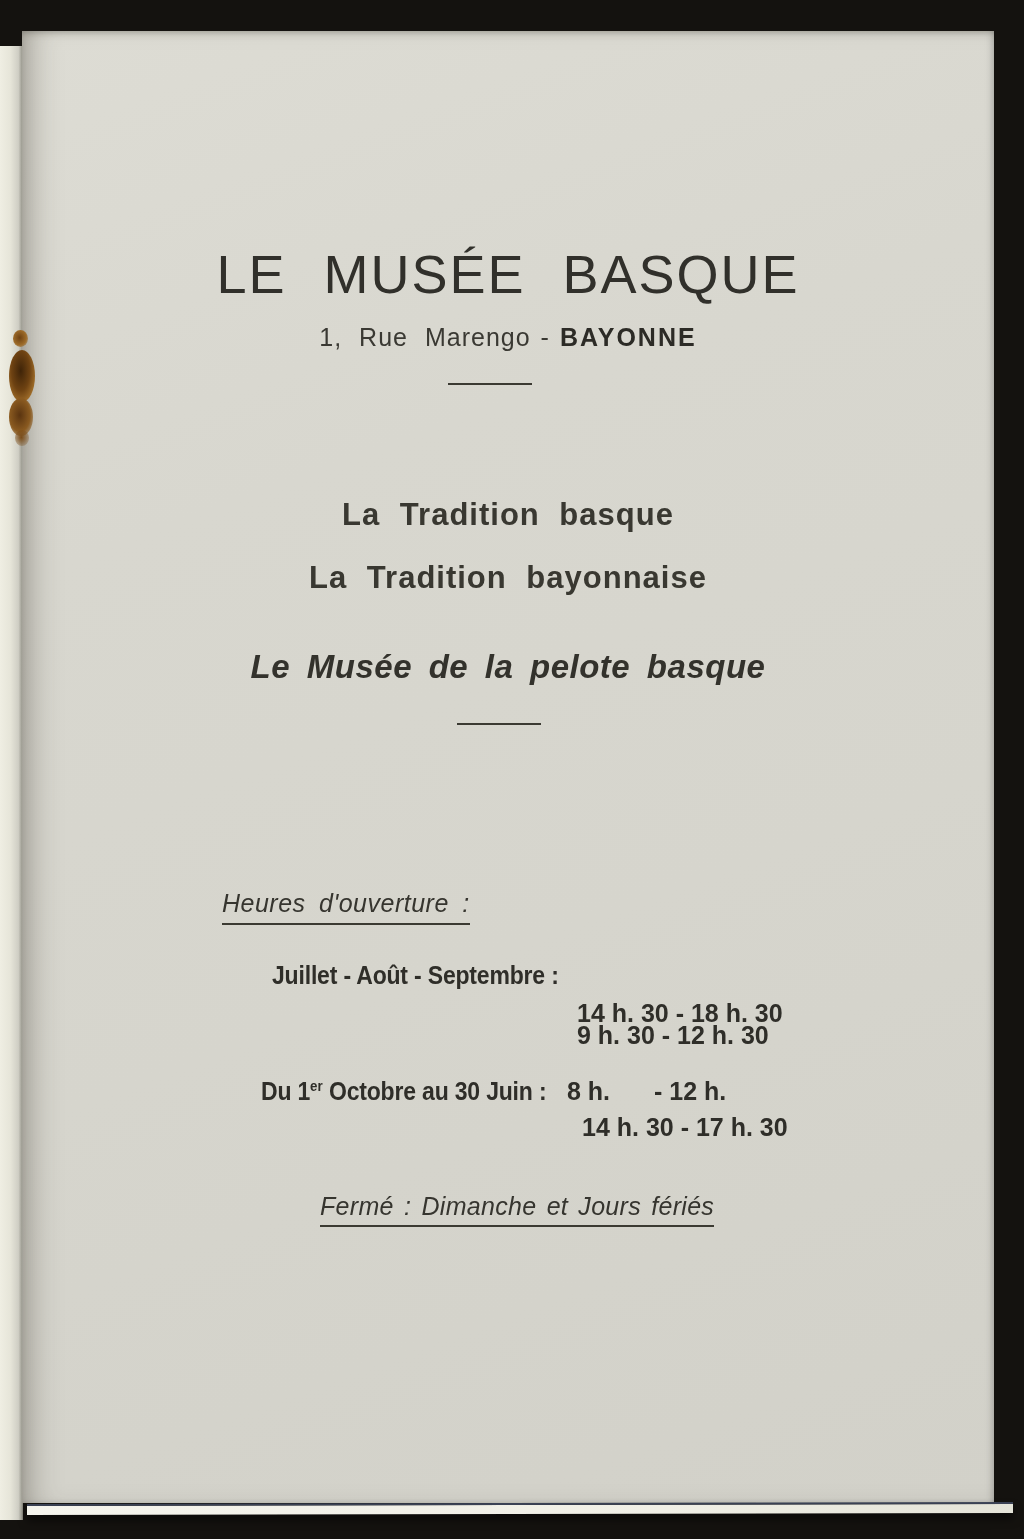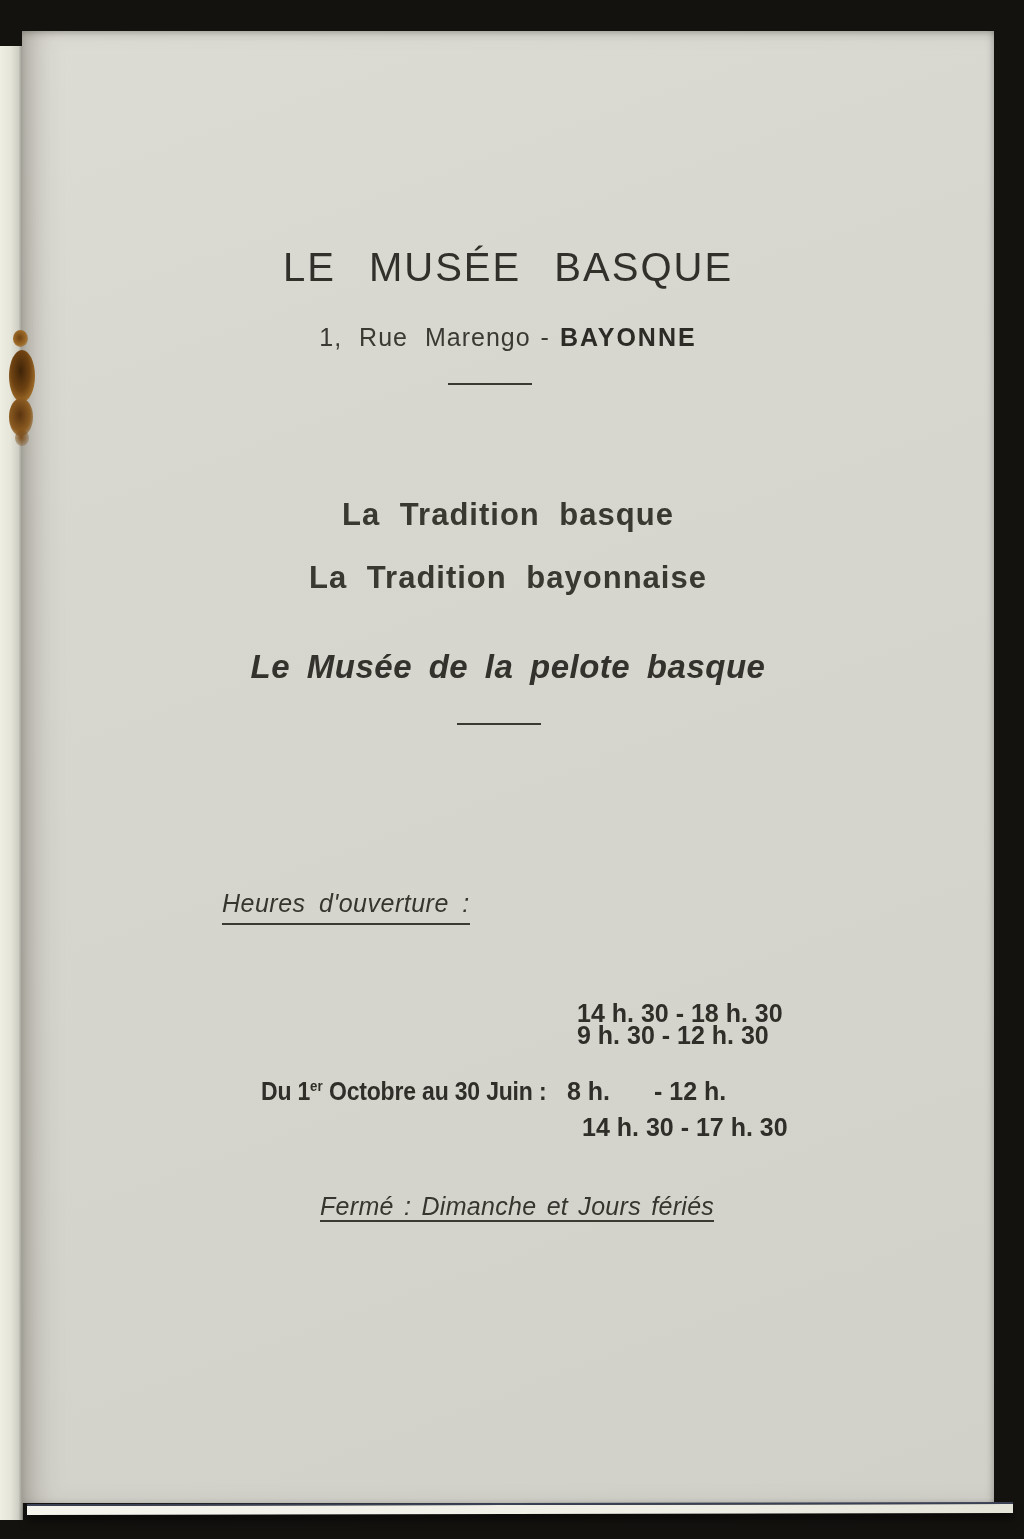--- a/index.html
+++ b/index.html
@@ -45,21 +45,21 @@
     background: radial-gradient(ellipse at 45% 40%, #3f2408 0%, #6e4212 45%, #9c6a28 72%, rgba(156,106,40,0) 100%); }
   .stain-c { left: 9px; top: 398px; width: 24px; height: 38px;
     background: radial-gradient(ellipse at 45% 45%, #5a3410 0%, #8a5a20 55%, rgba(156,106,40,0) 100%); }
   .stain-d { left: 15px; top: 430px; width: 14px; height: 16px;
     background: radial-gradient(ellipse at 45% 45%, #7a4c18 0%, rgba(156,106,40,0) 100%); }
 
   
   .center-line { position: absolute; left: 0; width: 100%; text-align: center; color: #34332d; }
 
   .title {
-    top: 214px; font-size: 40px; line-height: 1.1; font-weight: 400;
+    top: 214px; font-size: 54px; line-height: 1.1; font-weight: 400;
     letter-spacing: 2px; word-spacing: 20px; color: #31302b;
     padding-right: 22px;
   }
   .subtitle {
     top: 292px; font-size: 25px; line-height: 1.15;
     letter-spacing: 1px; word-spacing: 9px; color: #3a3933;
   }
   .subtitle .sep { margin: 0 10px; }
   .subtitle .city { font-weight: 700; letter-spacing: 2px; color: #2c2b26; }
 
@@ -101,21 +101,21 @@
   .rB1t { left: 545px; top: 1045px; }
   .rB2  { left: 528px; top: 1081px; margin-left: 32px; }
   .rB1t .wgap { margin-left: 44px; margin-top: 10px; }
   .hlabel sup { font-size: 58%; vertical-align: super; letter-spacing: 0; }
 
   .ferme {
     position: absolute; left: 298px; top: 1161px;
     font-size: 25px; font-style: italic; color: #36352f;
     letter-spacing: 0.3px; word-spacing: 3px; white-space: nowrap;
   }
-  .ferme .ul2 { border-bottom: 2px solid #3b3a32; }
+  .ferme .ul2 { border-bottom: 2px solid #3b3a32; padding-bottom: 5px; }
 </style>
 </head>
 <body>
 
 <div class="scene">
 
   <div class="under-edge"></div>
 
   <div class="page">
 
@@ -132,20 +132,23 @@
     <div class="center-line feature">Le Musée de la pelote basque</div>
 
     <div class="center-line subject s1">La Tradition bayonnaise</div>
 
     <div class="rule rule2"></div>
 
     <div class="heures">
       <span class="ul">Heures d'ouverture :</span>
     </div>
 
+    <div class="hrow rA1l">
+      <span class="hlabel" style="display:inline-block;">Juillet - Août - Septembre :</span>
+    </div>
     <div class="hrow rA1t">9 h. 30 - 12 h. 30</div>
     <div class="hrow rA2">14 h. 30 - 18 h. 30</div>
 
     <div class="hrow rB1l">
       <span class="hlabel" style="display:inline-block;"><span>Du 1</span><sup>er</sup><span> Octobre au 30 Juin :</span></span>
     </div>
     <div class="hrow rB1t">
       <span>8 h.</span><span class="wgap">- 12 h.</span>
     </div>
     <div class="hrow rB2">14 h. 30 - 17 h. 30</div>

